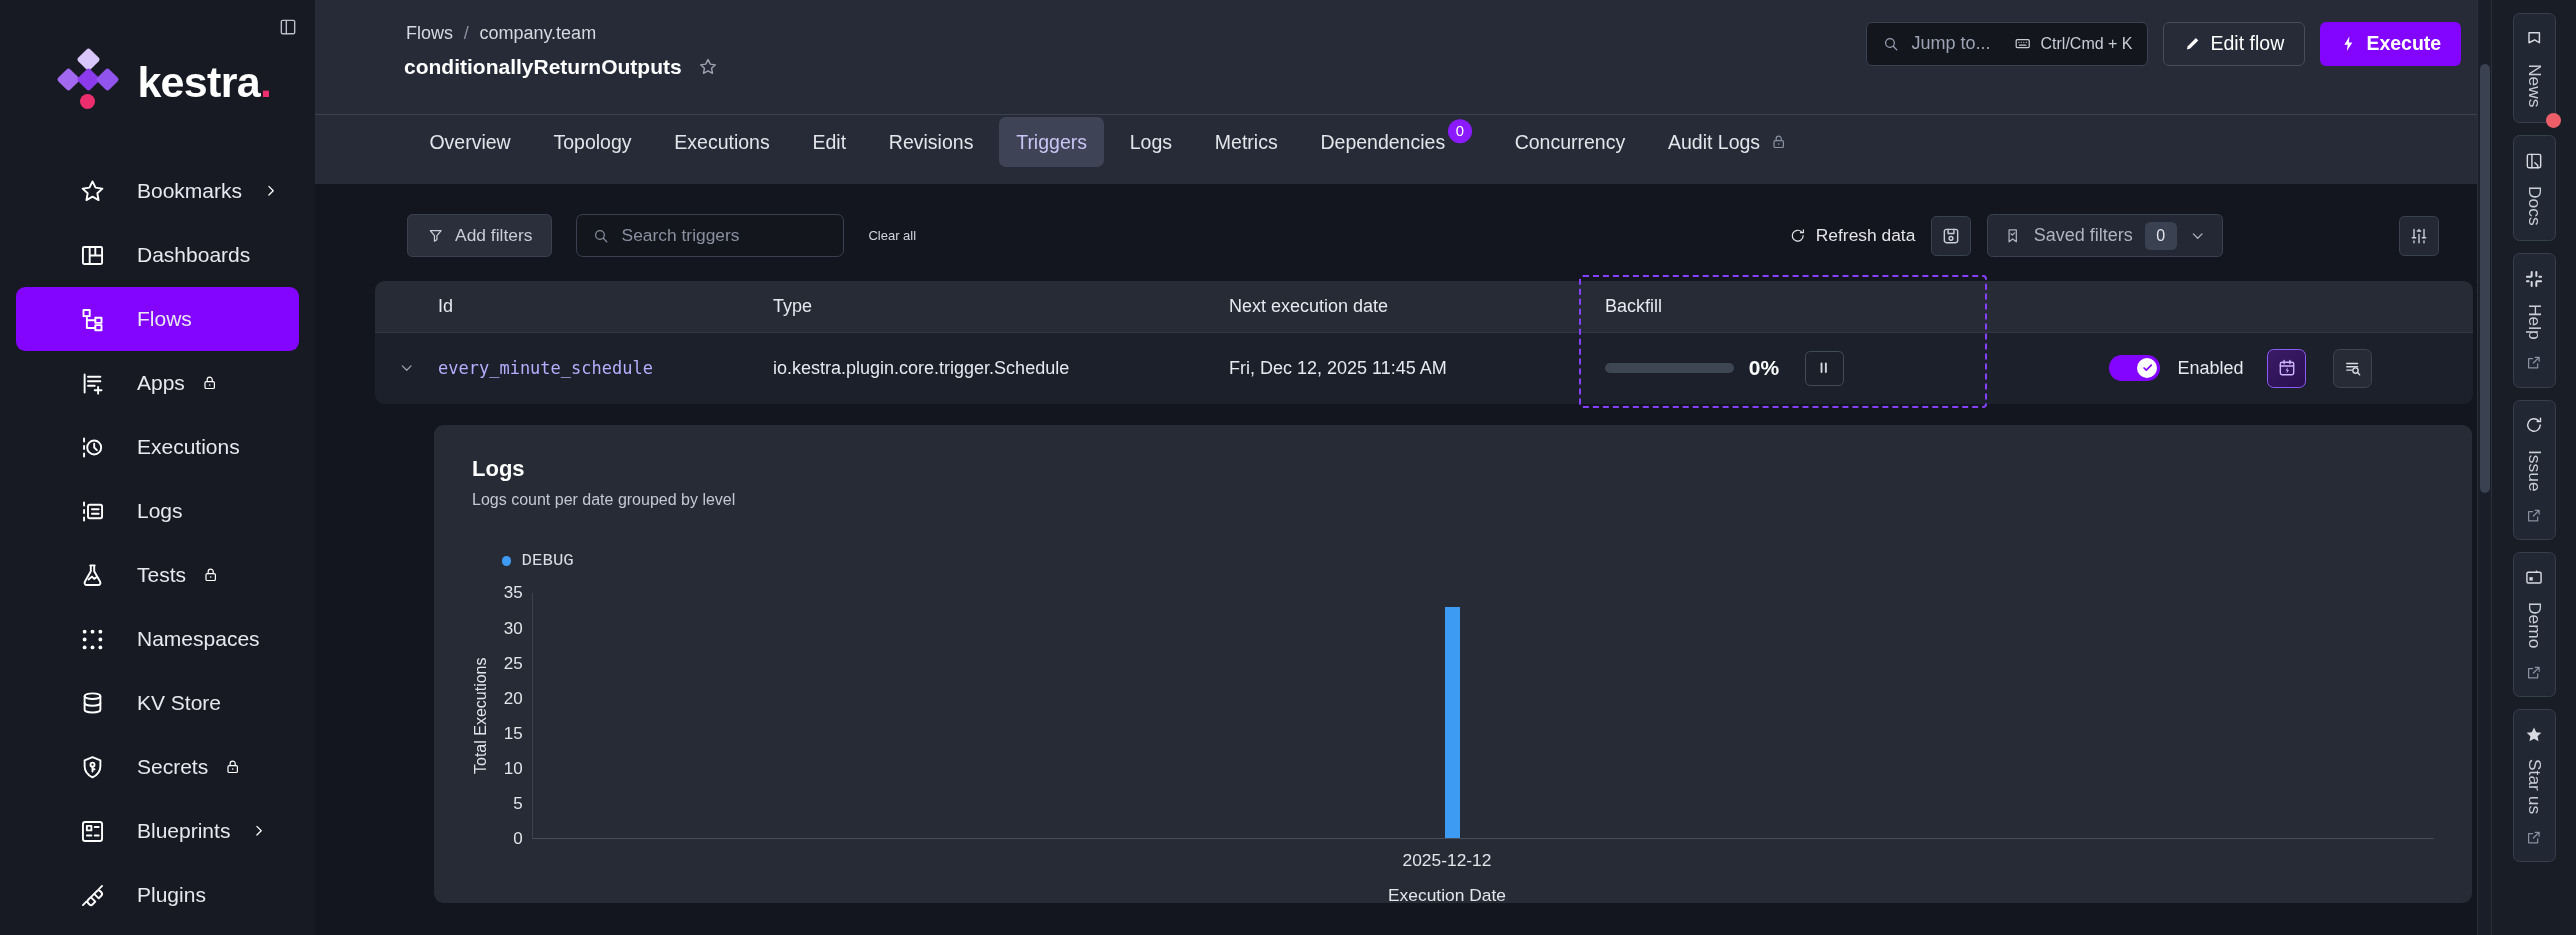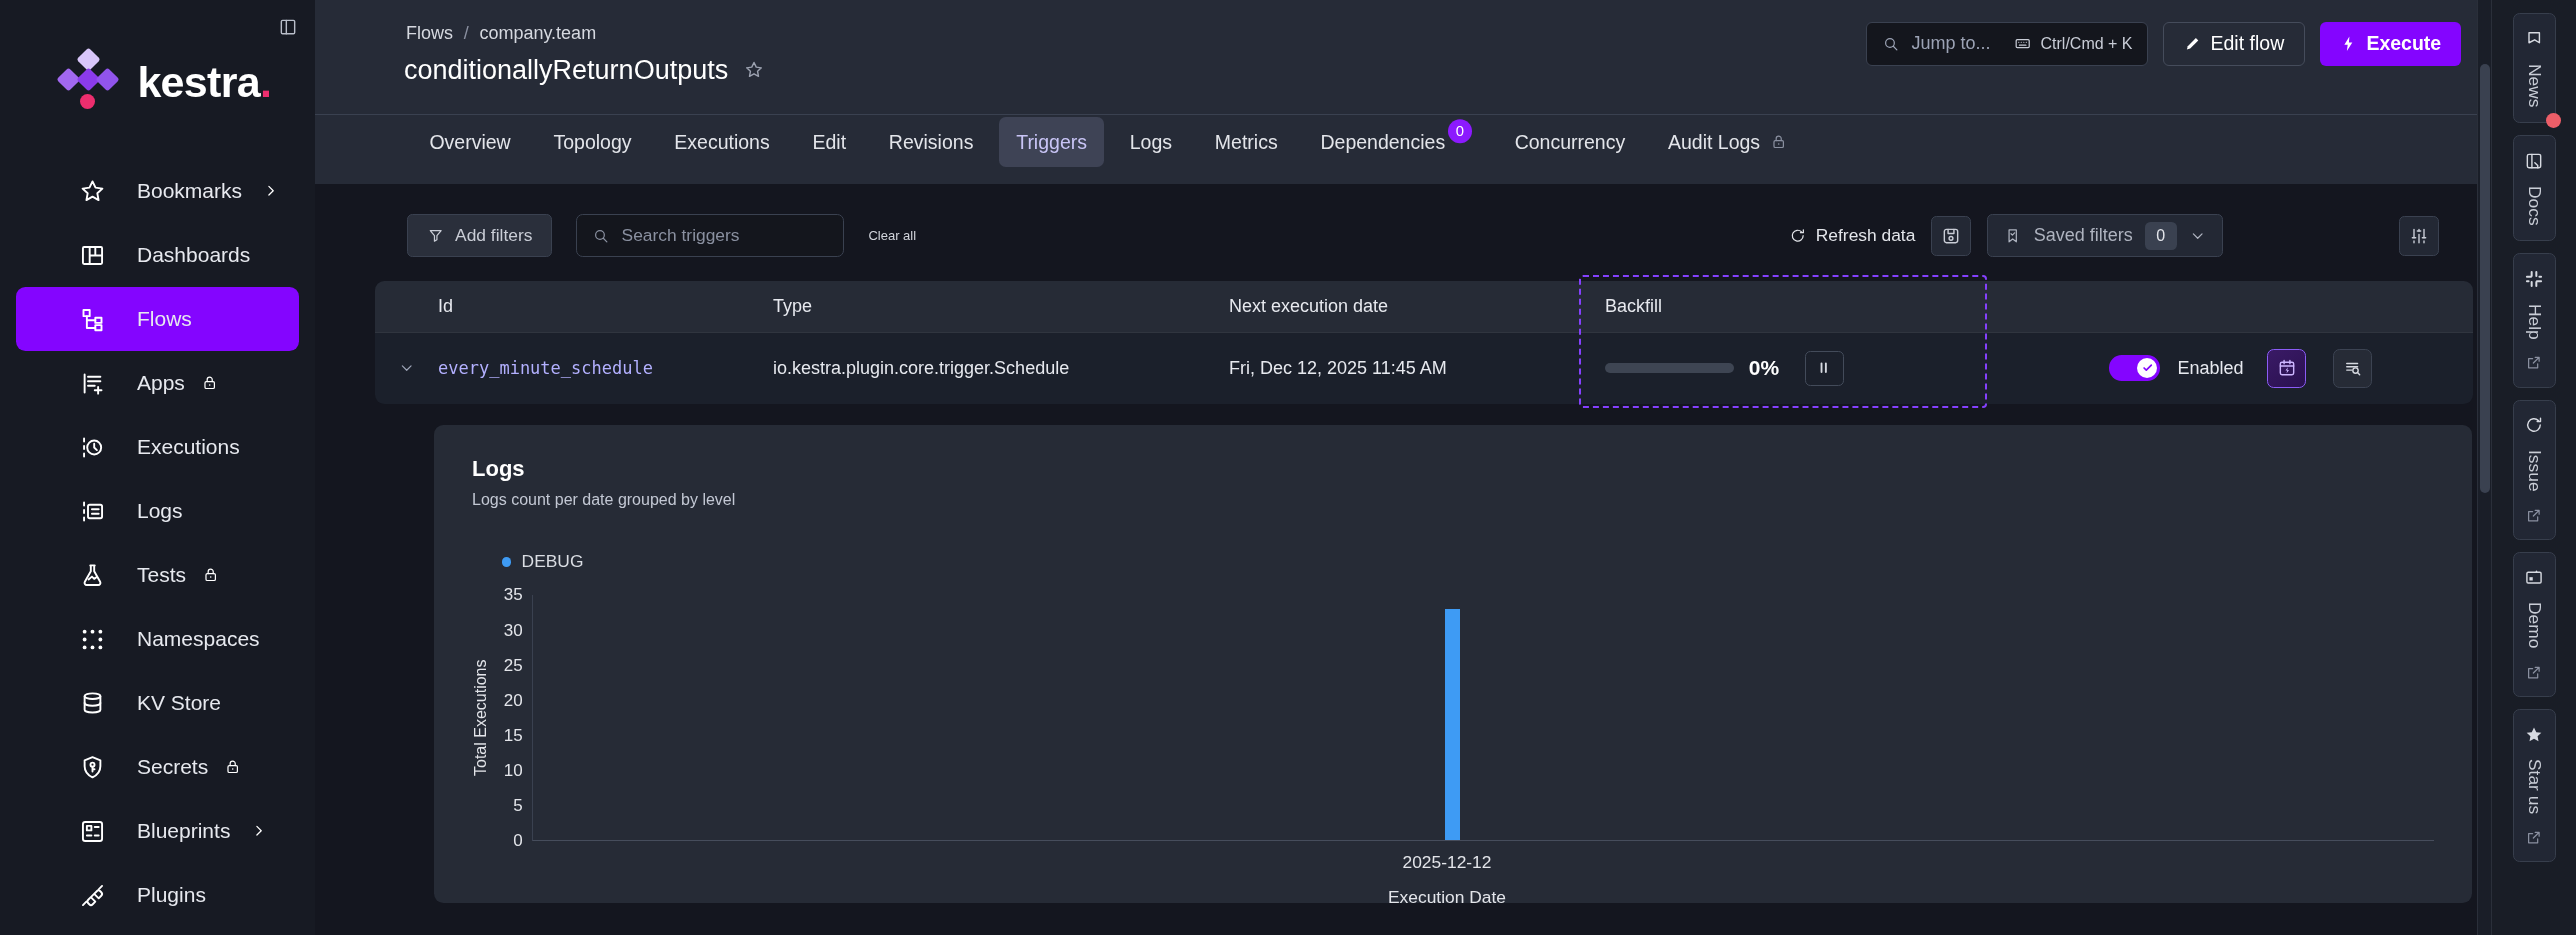--- a/index.html
+++ b/index.html
@@ -39,21 +39,21 @@
   .nav-chev { color:#C2C6D0; margin-left:20px; }
 
   
   .main { flex:1; min-width:0; display:flex; flex-direction:column; }
 
   .topbar { background:#262B37; position:relative; height:184px; flex-shrink:0; }
   .breadcrumb { display:flex; gap:10.7px; font-size:18px; color:#D6D9E0; padding:23px 0 0 91px; }
   .breadcrumb .sep { color:#8A90A0; }
   .breadcrumb span[data-interactable="true"] { cursor:pointer; }
   .page-title-row { display:flex; align-items:center; gap:16px; padding:10.7px 0 0 89px; }
-  .page-title { font-size:27px; font-weight:normal; color:#FFFFFF; }
+  .page-title { font-size:21px; font-weight:bold; color:#FFFFFF; }
   .title-star { color:#9CA2B0; cursor:pointer; }
 
   .top-actions { position:absolute; top:21.5px; right:16px; display:flex; gap:14.8px; align-items:center; }
   .jumpto { width:282px; height:44px; background:#14161D; border:0.7px solid #3A4150; border-radius:6px; display:flex; align-items:center; padding:0 14.8px; gap:12px; color:#9CA3B5; font-size:18px; cursor:text; }
   .jumpto .short { margin-left:auto; display:flex; align-items:center; gap:9.4px; color:#C8CCD6; font-size:16px; }
   .btn { height:44px; border-radius:6px; display:flex; align-items:center; gap:9px; padding:0 20px; font-size:19.5px; cursor:pointer; white-space:nowrap; }
   .btn-outline { border:0.7px solid #454C5B; color:#FFFFFF; background:transparent; }
   .btn-primary { background:var(--accent,#8405FF); color:#FFFFFF; border:none; font-weight:600; }
 
   .topbar-divider { position:absolute; left:0; right:0; top:114px; height:0.7px; background:#3A4150; }
@@ -99,21 +99,21 @@
   .cell-actions { justify-content:flex-end; gap:27px; padding-right:101px !important; }
   .icon-btn { width:39px; height:39px; border-radius:6.7px; display:flex; align-items:center; justify-content:center; cursor:pointer; }
   .backfill-btn { background:linear-gradient(145deg,#3A1A66,#2A1150); border:1.3px solid #8B5CF6; color:#CDB6FF; }
   .logsearch-btn { border:0.7px solid #3C4352; background:#262B36; color:#D6D9E0; }
   .dashed-overlay { position:absolute; left:1204px; top:-5.4px; width:408px; height:133px; border:2.7px dashed var(--dashed,#8440FD); border-radius:4px; pointer-events:none; }
 
   
   .logs-panel { margin:21.5px 1.3px 0 59px; background:#262B36; border-radius:9.4px; padding:31px 38px 27px 38px; height:478px; }
   .panel-title { font-size:22px; font-weight:bold; color:#FFFFFF; }
   .panel-sub { margin-top:9.4px; font-size:16px; color:#C3C8D4; }
-  .legend { margin-top:42px; display:flex; align-items:center; gap:10.7px; padding-left:29.5px; }
+  .legend { margin-top:42px; display:flex; align-items:center; gap:10.7px; padding-left:29.5px;font-family:Liberation Mono, monospace; }
   .legend-dot { width:9.4px; height:9.4px; border-radius:50%; background:var(--bar,#3E9BF4); }
   .legend-label { font-size:17.4px; color:#DADDE3; }
   .chart { display:flex; margin-top:23px; height:246px; }
   .ylabel { writing-mode:vertical-rl; transform:rotate(180deg); font-size:16px; color:#E3E5EA; align-self:center; height:100%; display:flex; align-items:center; justify-content:center; }
   .yticks { display:flex; flex-direction:column; justify-content:space-between; align-items:flex-end; width:42px; padding:0 9.4px 0 0; font-size:17px; color:#E3E5EA; }
   .yticks span { line-height:0; }
   .plot { flex:1; position:relative; border-left:1.3px solid #3A4150; border-bottom:1.3px solid #464D5C; }
   .bar { position:absolute; bottom:0; left:48%; width:14.8px; background:var(--bar,#3E9BF4); }
   .xtick { position:relative; height:27px; margin-left:64px; }
   .xtick span { position:absolute; left:48%; transform:translateX(-50%); margin-top:10.7px; font-size:17.4px; color:#E3E5EA; white-space:nowrap; }

